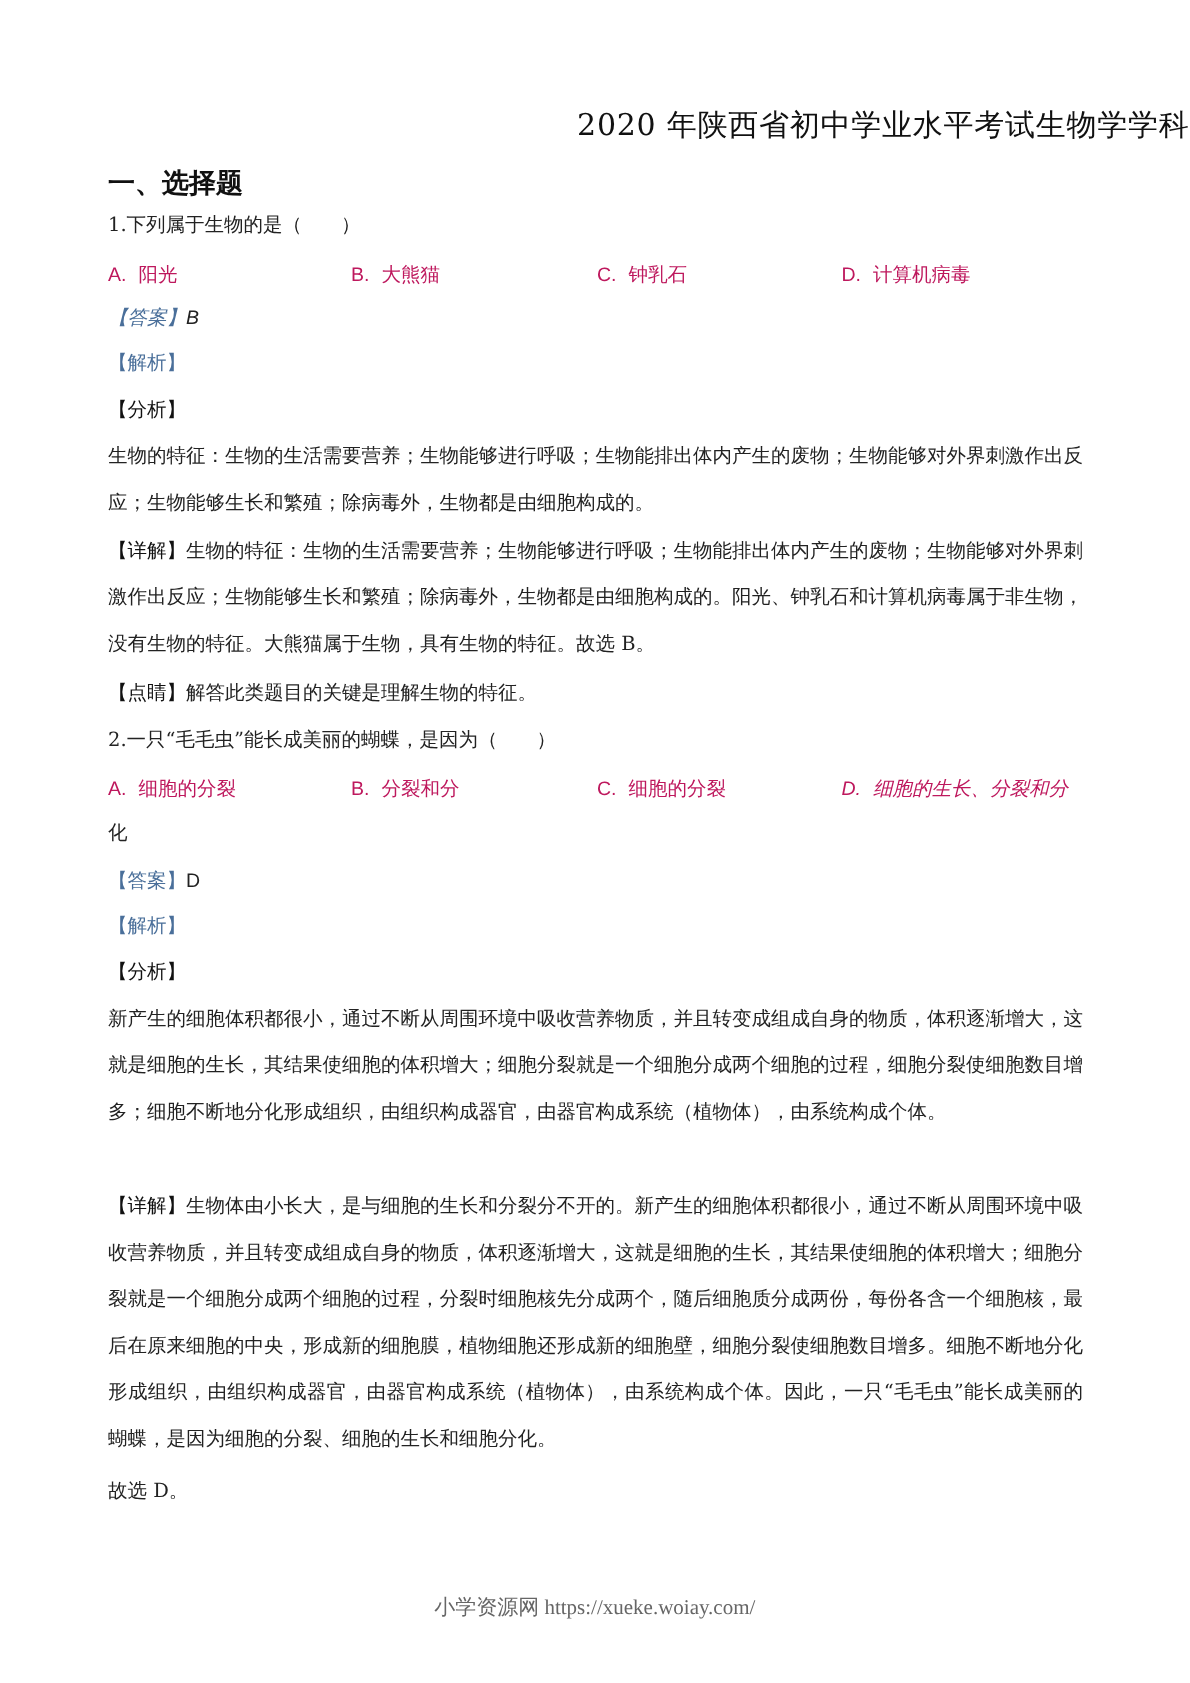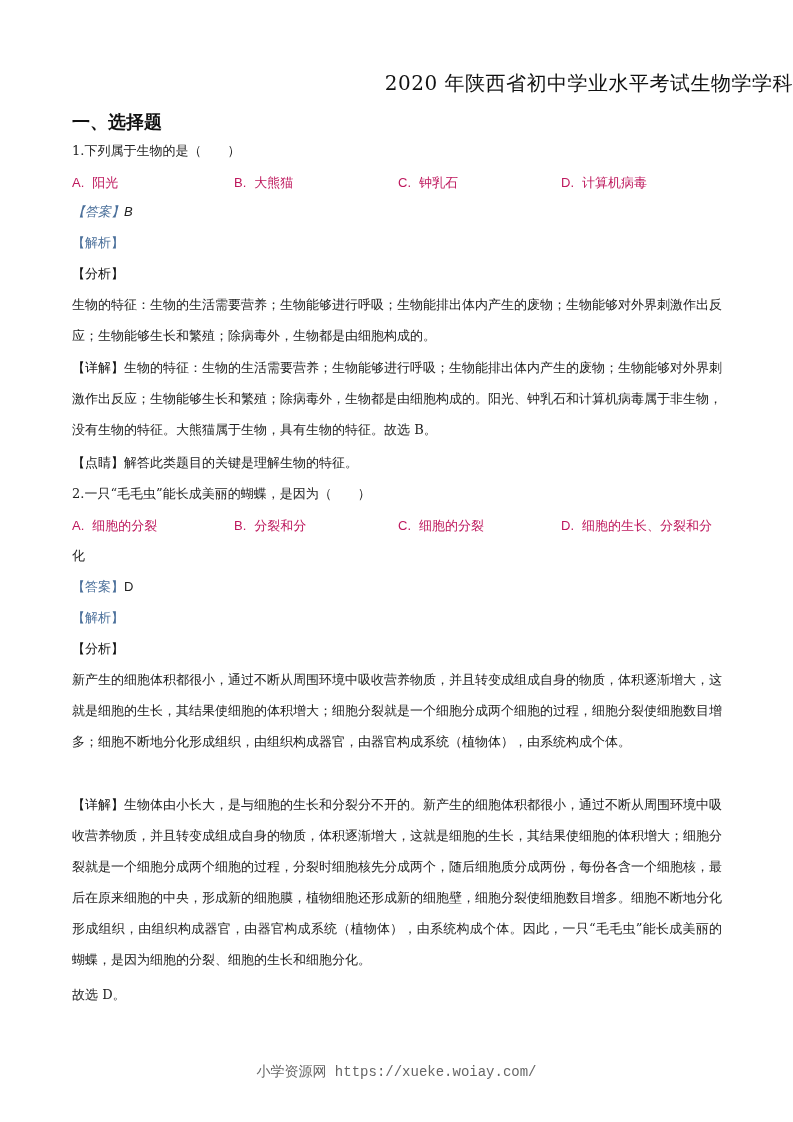--- a/index.html
+++ b/index.html
@@ -11,21 +11,21 @@
   .section { position: absolute; left: 72px; top: 110px; font-size: 18px; font-weight: bold; color: #111; }
   .line { position: absolute; left: 72px; font-size: 13px; line-height: 16px; white-space: nowrap; color: #222; text-align: right; }
   .para { position: absolute; left: 72px; width: 650px; font-size: 13px; line-height: 31px;
           text-align: justify; text-align-last: left; color: #222; }
   .opt { position: absolute; font-size: 13px; white-space: nowrap; color: #be185d; }
   .opt .letter { font-family: "Liberation Sans", sans-serif; margin-right: 8px; }
   .tag-blue { color: #4a6f9a; }
   .tag-black { color: #111; }
   .sans { font-family: "Liberation Sans", sans-serif; }
   .footer { position: absolute; left: 0; right: 0; top: 1063px; text-align: center;
-            font-size: 14px; color: #666; font-family: Liberation Mono, monospace; }
+            font-size: 14px; color: #666; font-family: Liberation Serif, serif; }
 </style>
 </head>
 <body>
 
 <div class="page">
 
   <div class="title">2020 年陕西省初中学业水平考试生物学学科</div>
   <div class="section">一、选择题</div>
 
   <div class="line" style="top:143px;">1.下列属于生物的是（　　）</div>
@@ -64,21 +64,21 @@
 
   <div class="opt" style="left:72px; top:517px;">
     <span class="letter">A.</span><span>细胞的分裂</span>
   </div>
   <div class="opt" style="left:234px; top:517px;">
     <span class="letter">B.</span><span>分裂和分</span>
   </div>
   <div class="opt" style="left:398px; top:517px;">
     <span class="letter">C.</span><span>细胞的分裂</span>
   </div>
-  <div class="opt" style="left:561px; top:517px;">
+  <div class="opt" style="left:561px; top:517px;font-style:italic;">
     <span class="letter">D.</span><span>细胞的生长、分裂和分</span>
   </div>
   <div class="line" style="top:548px;">化</div>
 
   <div class="line" style="top:579px;">
     <span class="tag-blue">【答案】</span><span class="sans">D</span>
   </div>
   <div class="line" style="top:610px;">
     <span class="tag-blue">【解析】</span>
   </div>

